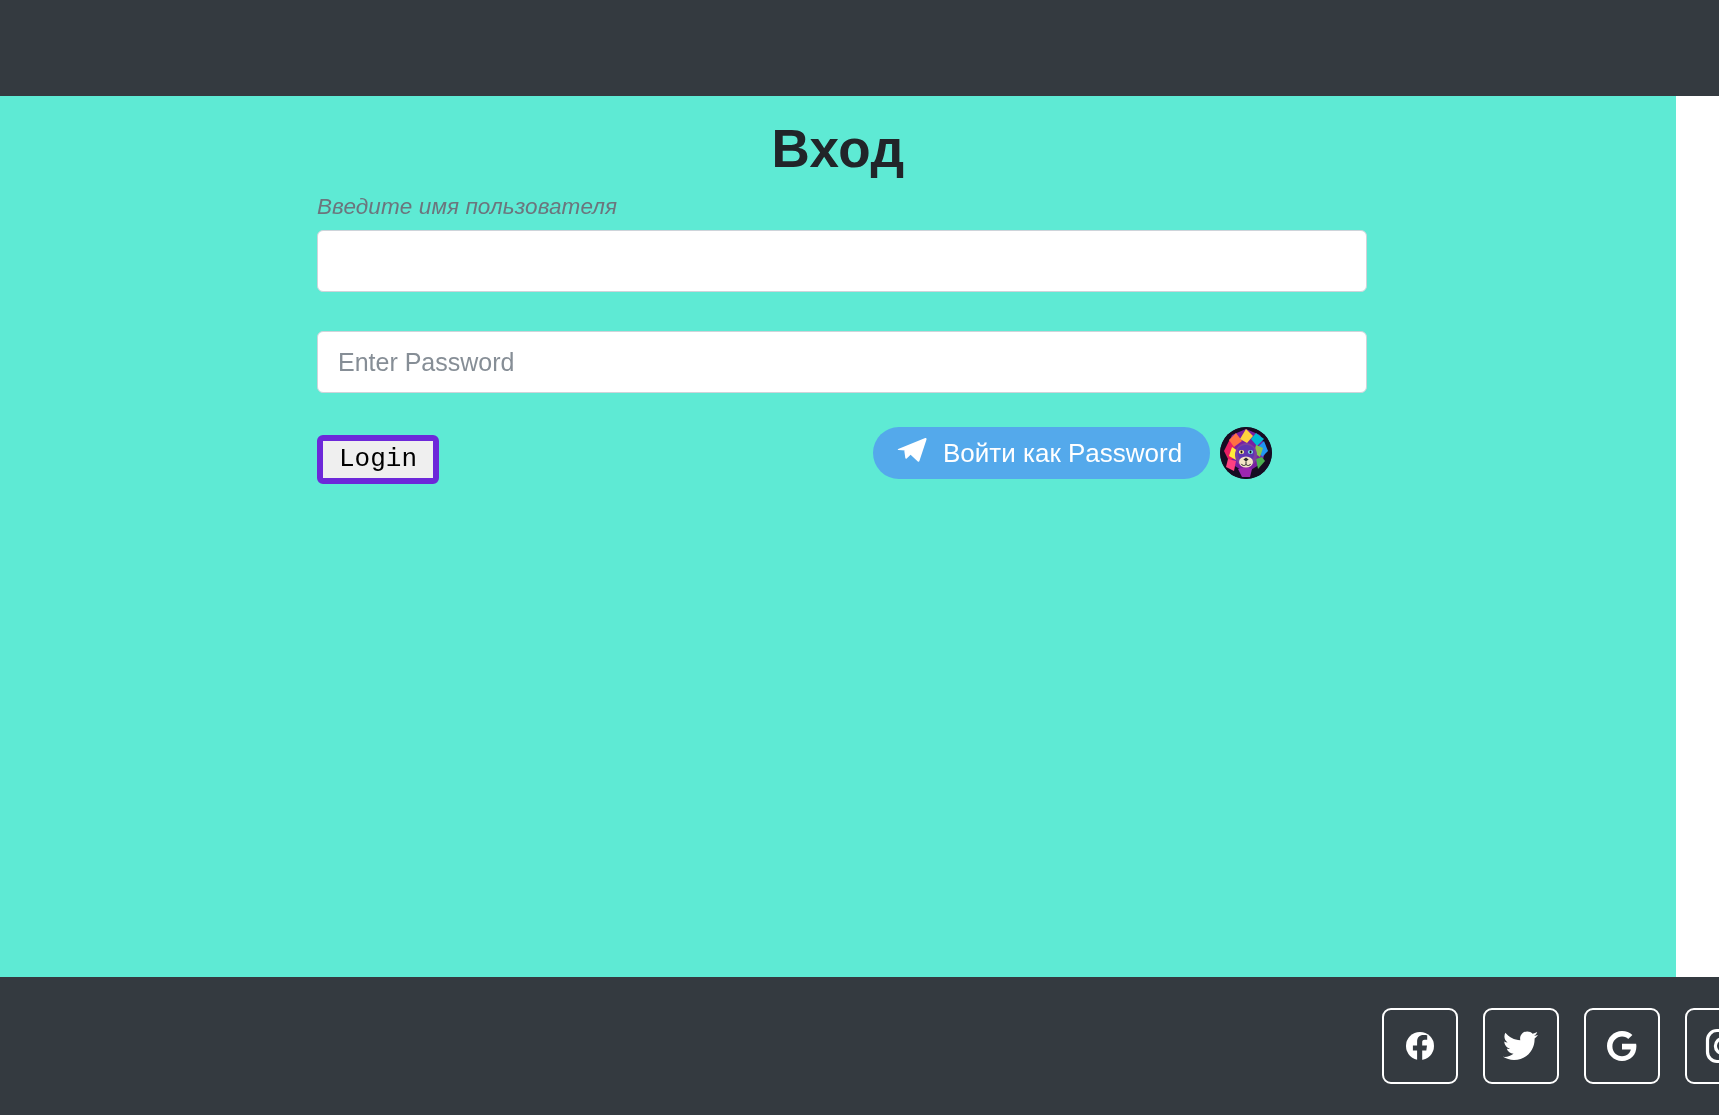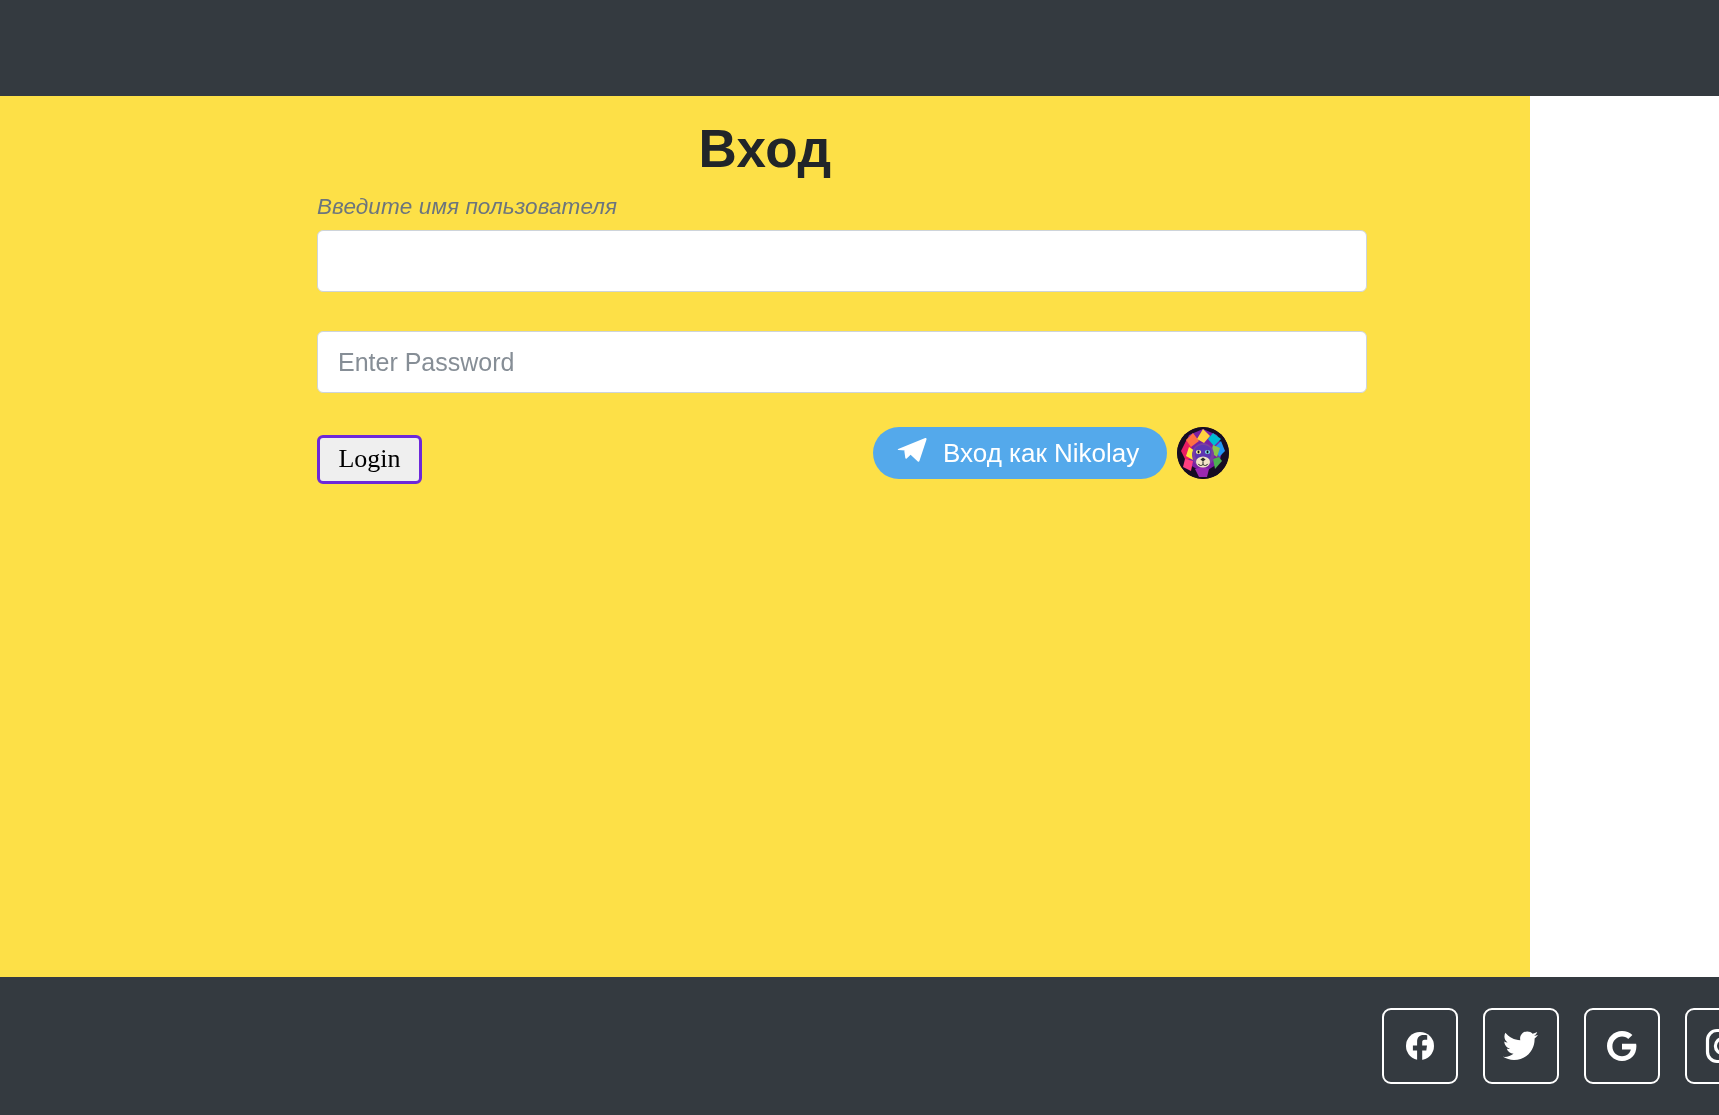--- a/index.html
+++ b/index.html
@@ -34,23 +34,23 @@
     align-items: center;
     justify-content: flex-end;
     overflow: hidden;
   }
 
   
   .main {
     position: absolute;
     top: 96px;
     left: 0;
-    width: 1530px;
+    width: 1676px;
     height: 881px;
-    background: #fde047;
+    background: #5eead4;
   }
 
   .page-title {
     margin: 0;
     padding-top: 22px;
     text-align: center;
     font-size: 53px;
     font-weight: 700;
     color: #212529;
     letter-spacing: 0.5px;
@@ -95,25 +95,25 @@
     margin-top: 38px;
     height: 56px;
     position: relative;
   }
 
   .login-button {
     height: 49px;
     min-width: 105px;
     padding: 0 16px;
     background: #efefef;
-    border: 3px solid #6d28d9;
+    border: 6px solid #6d28d9;
     border-radius: 6px;
     font-size: 26px;
     color: #000000;
-    font-family: Liberation Serif, serif;
+    font-family: Liberation Mono, monospace;
     cursor: pointer;
     line-height: 1;
   }
 
   
   .tg-widget {
     position: absolute;
     left: 556px;
     top: -4px;
     display: flex;
@@ -208,21 +208,21 @@
         <button class="login-button" type="submit">Login</button>
 
         <div class="tg-widget">
 
           <button class="tg-button" type="button">
             <span class="tg-plane">
               <svg width="30" height="26" viewBox="0 0 30 26" aria-hidden="true">
                 <path d="M1.2 11.9 28.2 1.1c.8-.3 1.6.4 1.3 1.3L22.4 24c-.2.7-1.1.9-1.6.4l-7.2-6.6-3.9 3.8c-.5.5-1.3.2-1.4-.5l-1-7.3L27 3.9 8.4 13.5l-7-.6c-.8-.1-.9-.8-.2-1z" fill="#ffffff"></path>
               </svg>
             </span>
-            <span class="tg-label">Вход как Nikolay</span>
+            <span class="tg-label">Войти как Password</span>
           </button>
 
           <div class="tg-avatar">
             <svg width="52" height="52" viewBox="0 0 52 52" aria-hidden="true">
               <defs>
                 <clipPath id="avclip">
                     <circle cx="26" cy="26" r="26"></circle>
                   </clipPath>
               </defs>
               <g clip-path="url(#avclip)">

